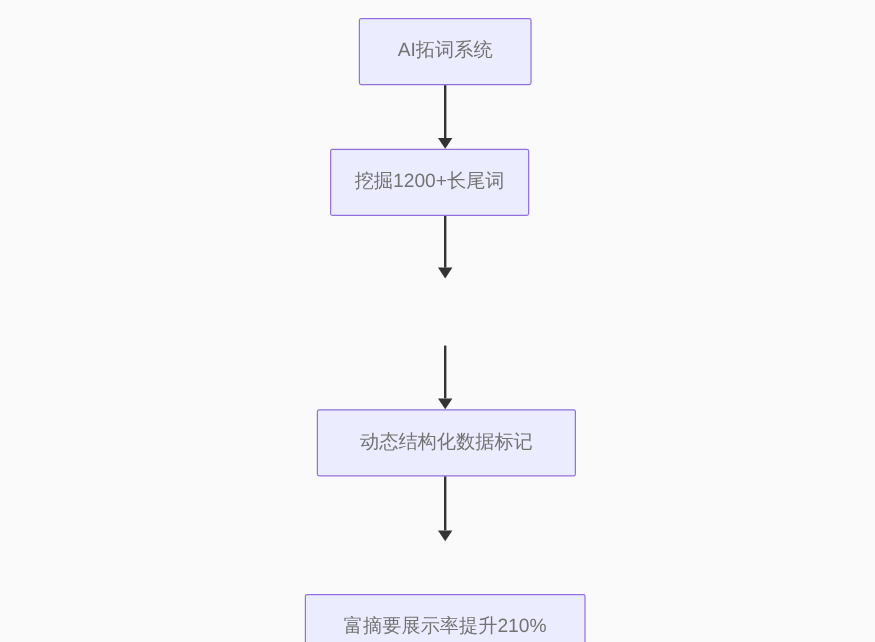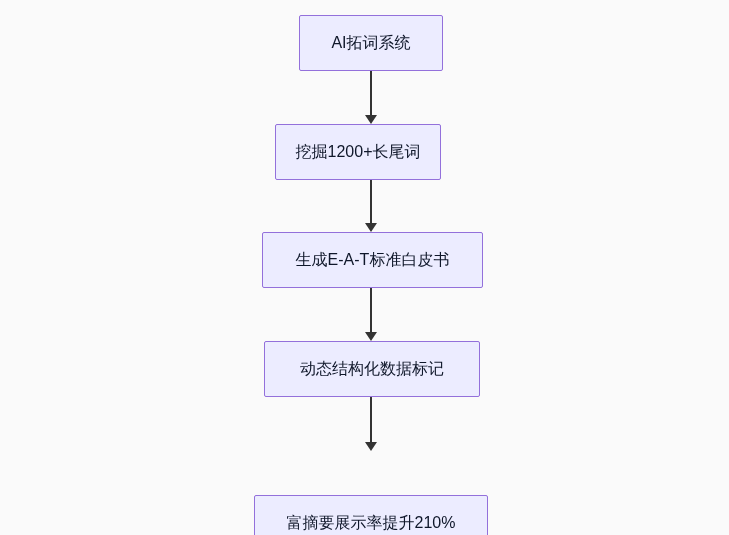--- a/index.html
+++ b/index.html
@@ -20,21 +20,21 @@
     box-sizing: border-box;
     background: #ECECFF;
     border: 1px solid #9370DB;
     border-radius: 2px;
     display: flex;
     align-items: center;
     justify-content: center;
     height: 56px;
   }
   .node-label {
-    color: #0f172a;
+    color: #737373;
     font-size: 16px;
     line-height: 1.2;
     white-space: nowrap;
     text-align: center;
   }
   .node-1 { left: 299px; top: 15px;  width: 144px; }
   .node-2 { left: 275px; top: 124px; width: 166px; }
   .node-3 { left: 262px; top: 232px; width: 221px; }
   .node-4 { left: 264px; top: 341px; width: 216px; }
   .node-5 { left: 254px; top: 451px; width: 234px; margin-top: 44px; }
@@ -80,23 +80,20 @@
 
   <div class="node node-2">
     <span class="node-label">挖掘1200+长尾词</span>
   </div>
 
   <div class="arrow arrow-2">
     <div class="arrow-line"></div>
     <div class="arrow-head"></div>
   </div>
 
-  <div class="node node-3">
-    <span class="node-label">生成E-A-T标准白皮书</span>
-  </div>
 
   <div class="arrow arrow-3">
     <div class="arrow-line"></div>
     <div class="arrow-head"></div>
   </div>
 
   <div class="node node-4">
     <span class="node-label">动态结构化数据标记</span>
   </div>
 

